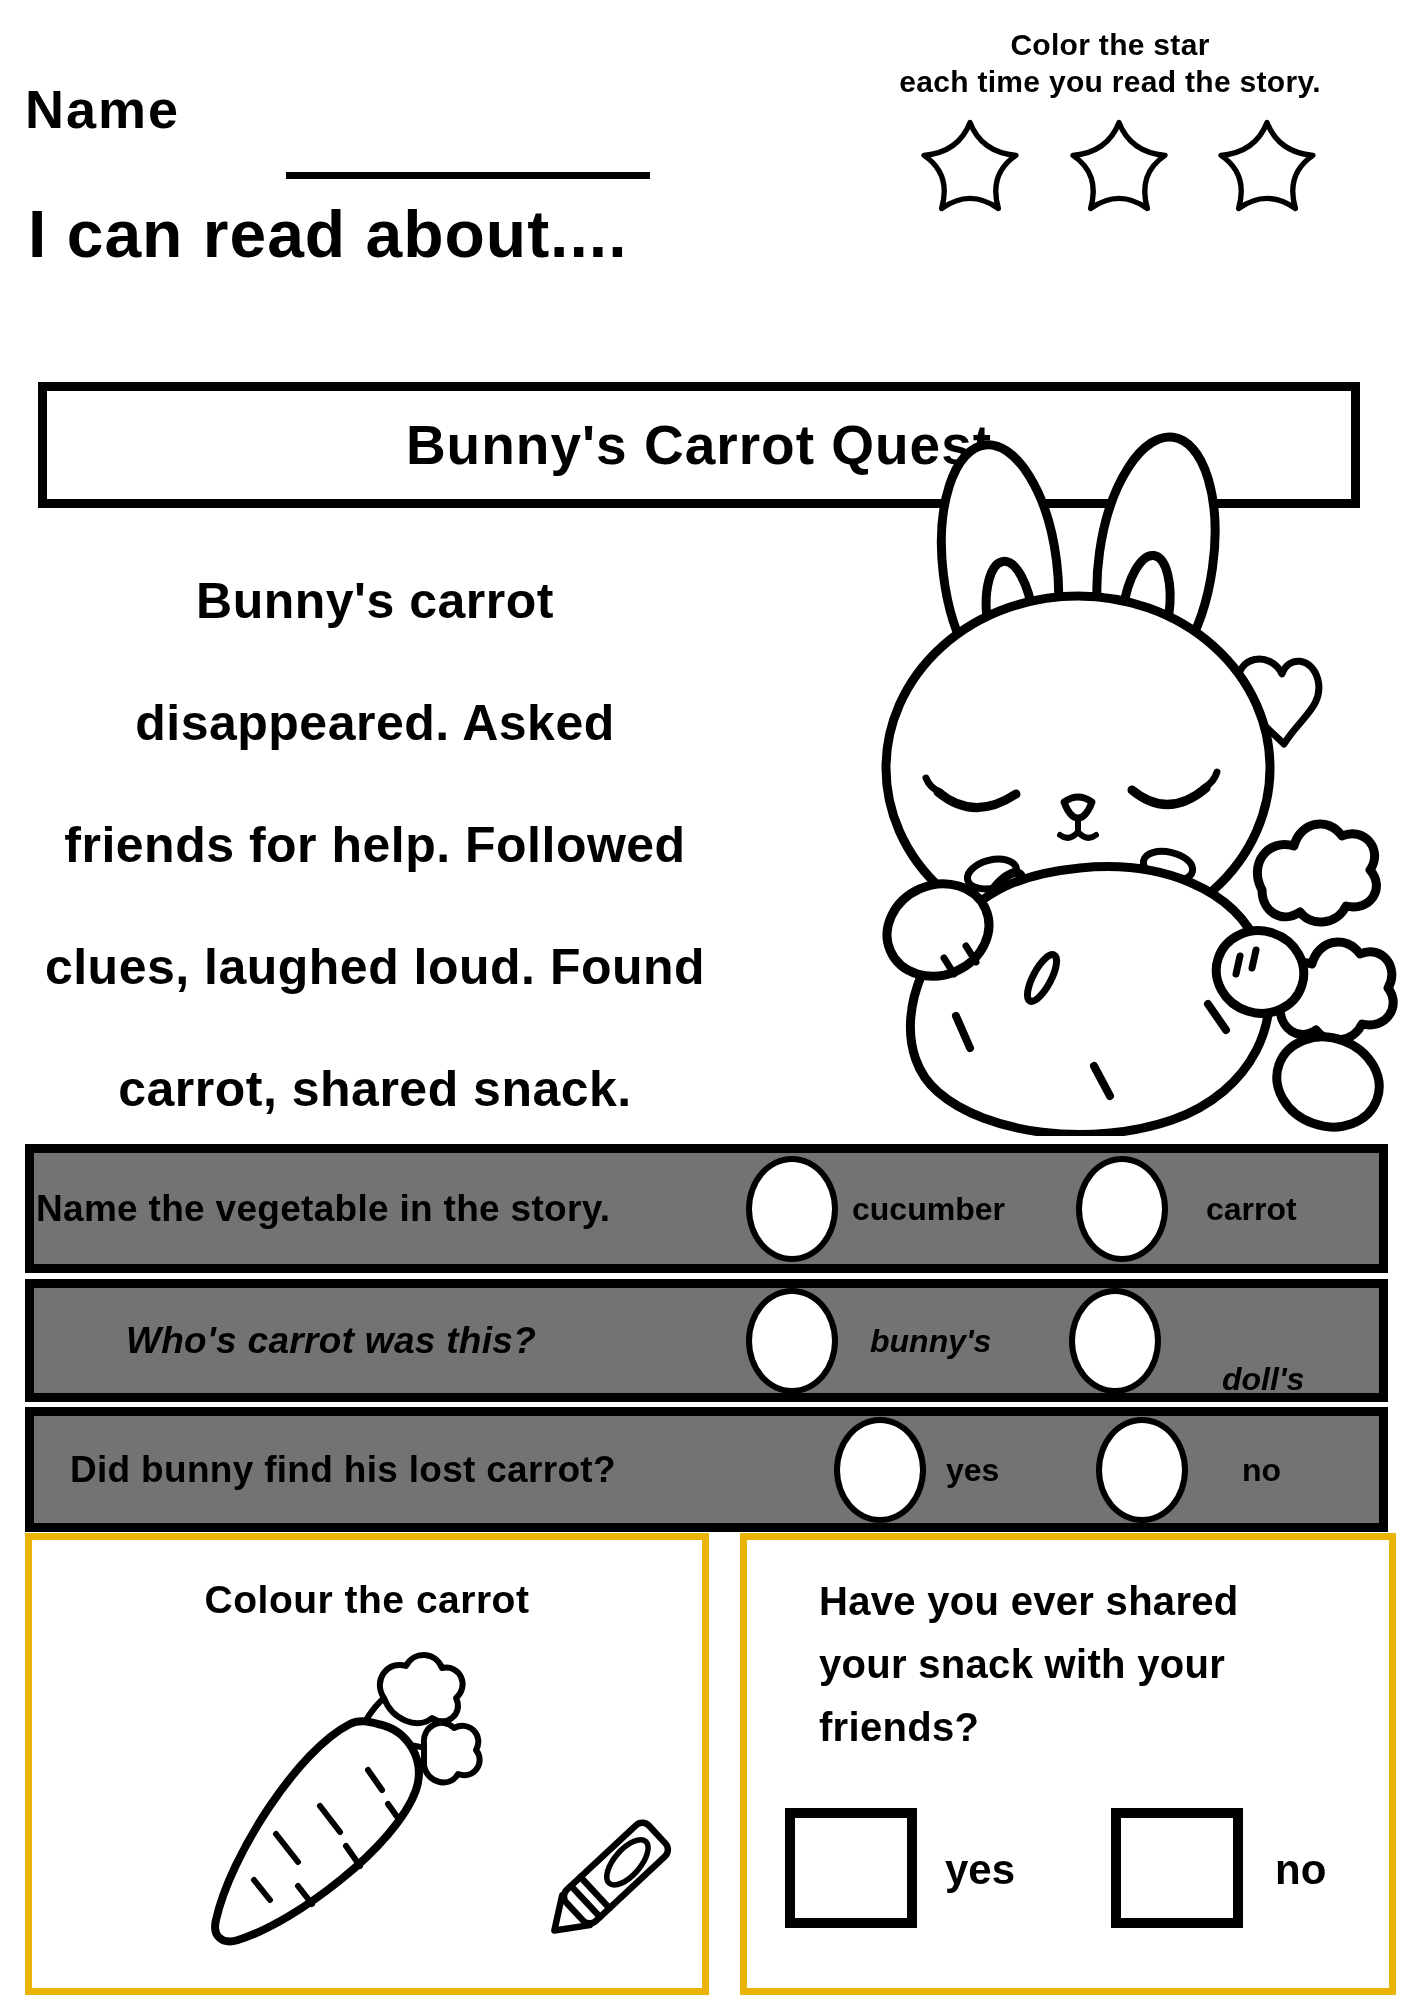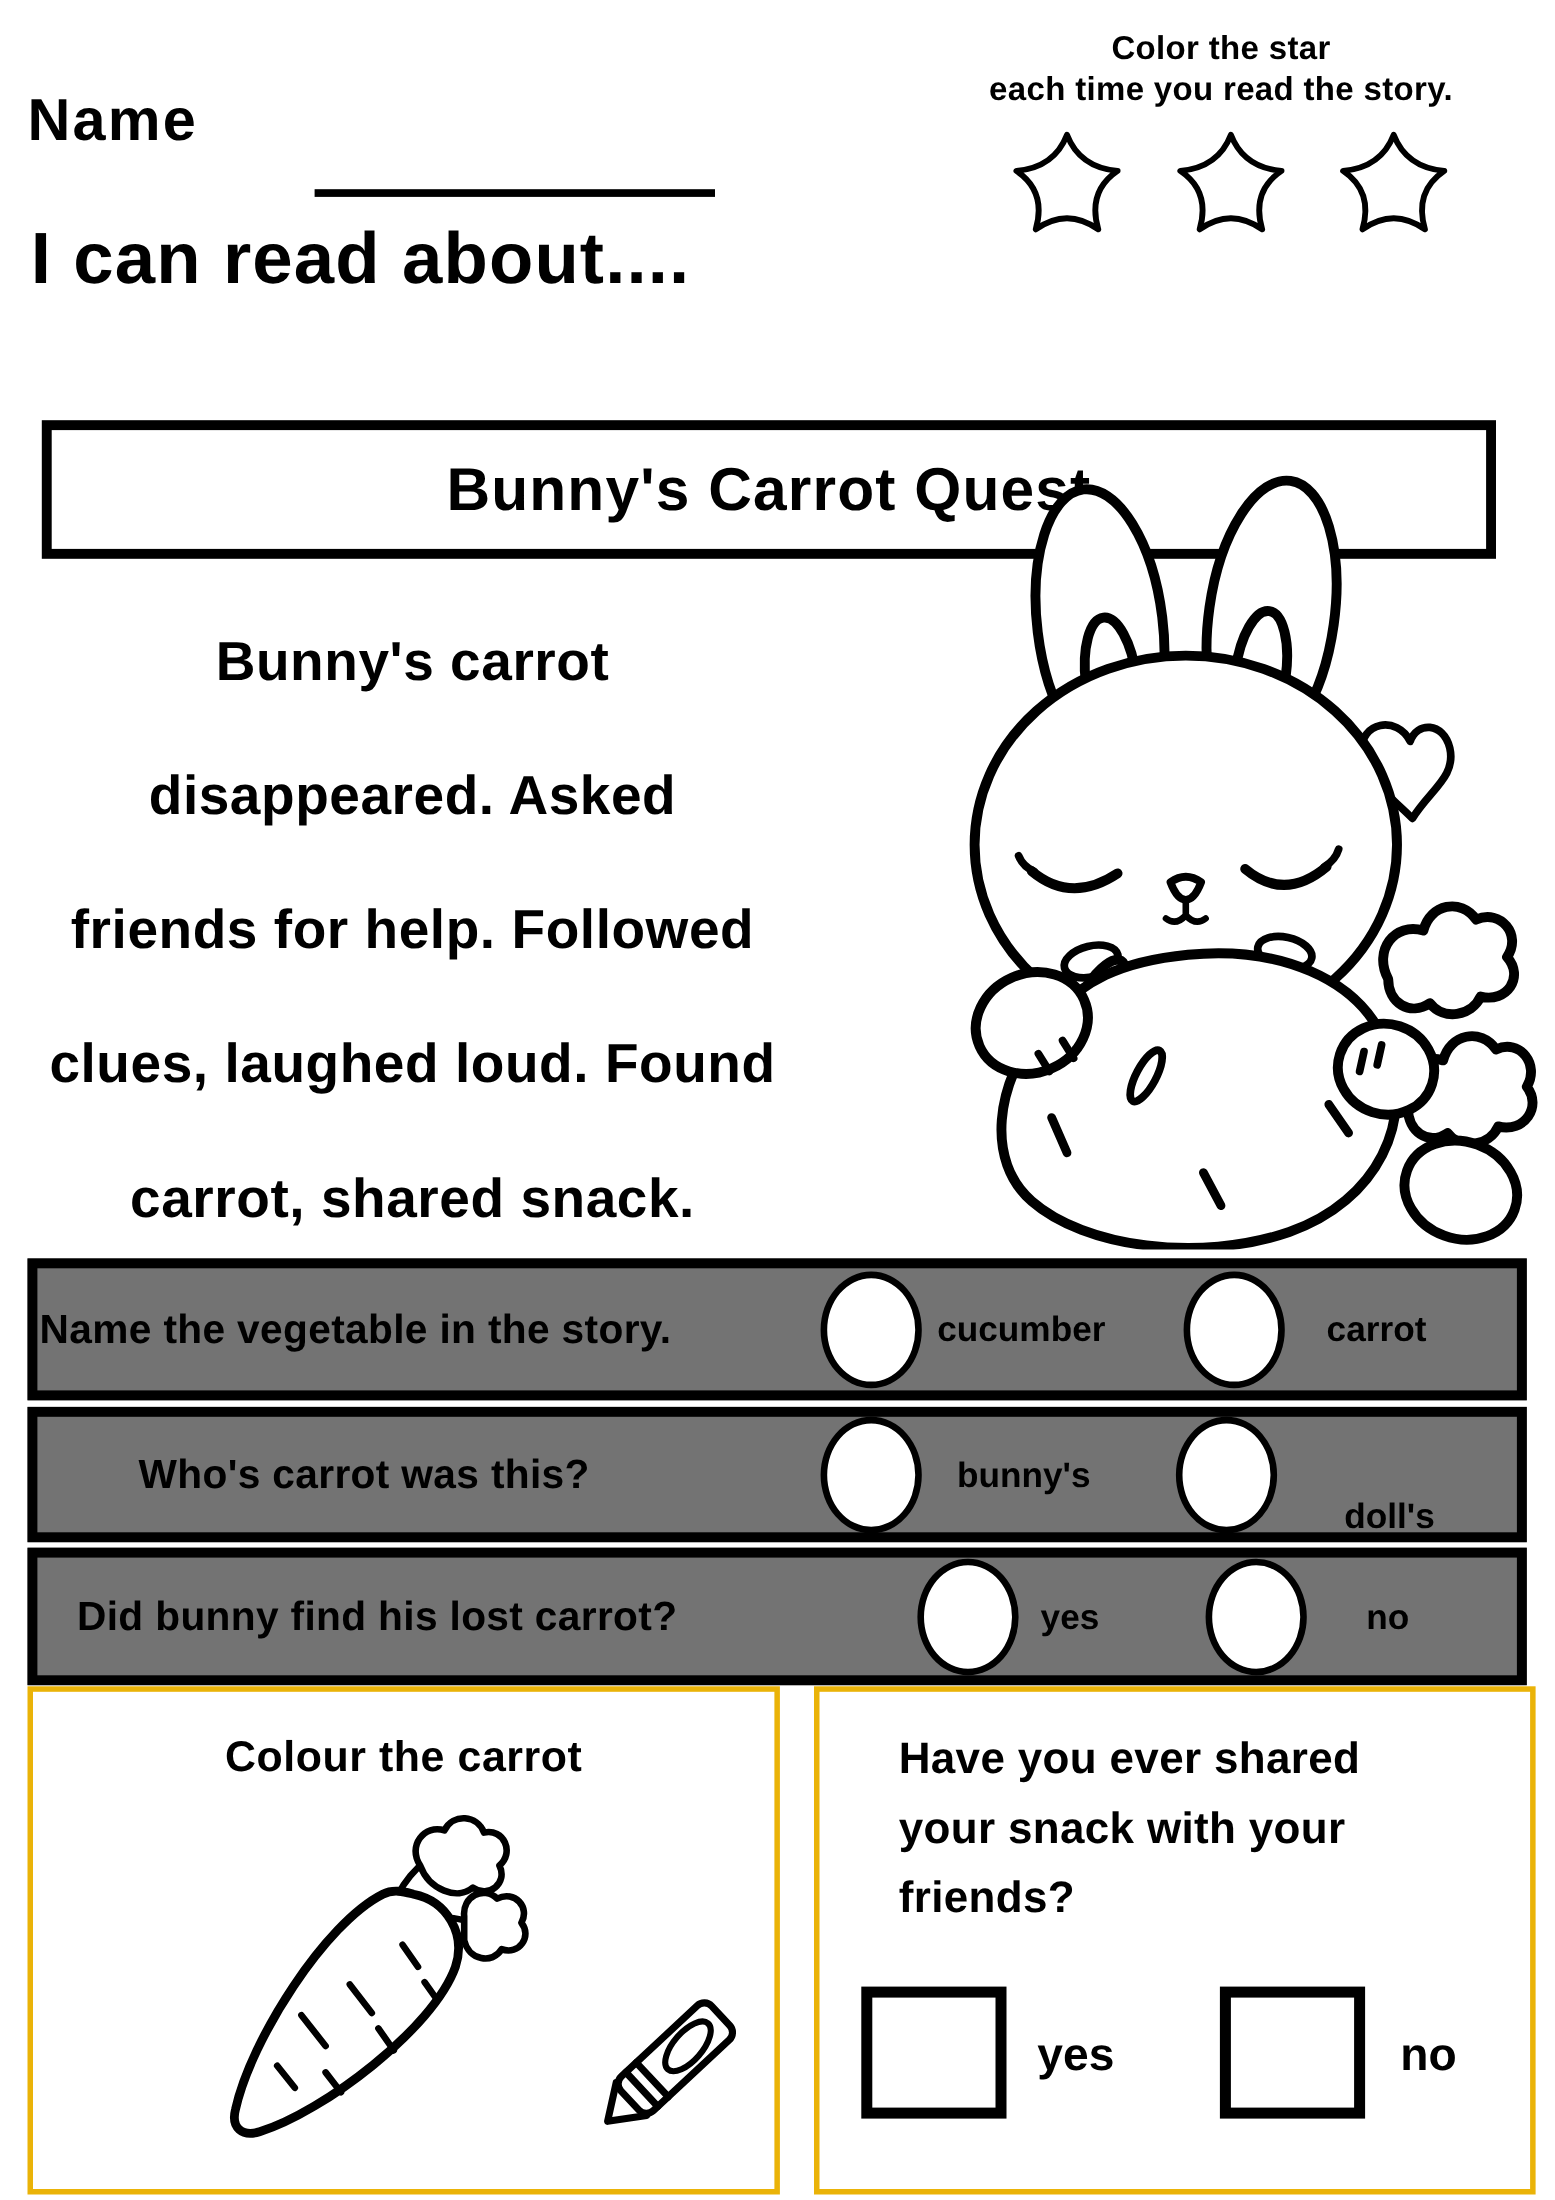--- a/index.html
+++ b/index.html
@@ -34,35 +34,35 @@
   .story .line { height:122px; line-height:122px; white-space:nowrap; }
 
   .bunny-box { left:788px; top:416px; width:616px; height:720px; }
   .bunny-box svg { width:100%; height:100%; display:block; }
 
   
   .q-row {
     left:25px; width:1363px; border:9px solid #000; box-sizing:border-box; background:#737373;
   }
   #q1 { top:1144px; height:129px; }
-  #q2 { top:1279px; height:123px; }
+  #q2 { top:1279px; height:123px;font-style:italic; }
   #q3 { top:1407px; height:125px; }
   .q-prompt { position:absolute; top:50%; transform:translateY(-50%); font-size:37px; letter-spacing:0.3px; white-space:nowrap; }
   .opt-circle {
     position:absolute; top:50%; transform:translateY(-50%);
     width:80px; height:94px; border:6px solid #000; border-radius:50%; background:#fff;
   }
   .opt-label { position:absolute; top:50%; transform:translateY(-50%); font-size:32px; white-space:nowrap; }
   #q1 .q-prompt{left:2px;}   #q1 .c1{left:712px;} #q1 .l1{left:818px;} #q1 .c2{left:1042px;} #q1 .l2{left:1172px;}
   #q2 .q-prompt{left:92px;}  #q2 .c1{left:712px;} #q2 .l1{left:836px;} #q2 .c2{left:1035px;} #q2 .l2{left:1188px;margin-top:38px;}
   #q3 .q-prompt{left:36px;}  #q3 .c1{left:800px;} #q3 .l1{left:912px;} #q3 .c2{left:1062px;} #q3 .l2{left:1208px;}
 
   
   .panel {
-    top:1533px; height:462px; border:5px solid #eab308; box-sizing:border-box; background:#fff;
+    top:1533px; height:462px; border:7px solid #eab308; box-sizing:border-box; background:#fff;
   }
   .panel-left  { left:25px;  width:684px; }
   .panel-right { left:740px; width:656px; }
   .colour-title { position:absolute; left:0; top:38px; width:100%; text-align:center; font-size:39px; letter-spacing:0.5px; }
   .carrot-box { position:absolute; left:148px; top:108px; width:310px; height:300px; }
   .carrot-box svg { width:100%; height:100%; display:block; }
   .crayon-box { position:absolute; left:484px; top:244px; width:185px; height:192px; }
   .crayon-box svg { width:100%; height:100%; display:block; }
 
   .share-q { position:absolute; left:72px; top:30px; width:560px; font-size:40px; line-height:63px; letter-spacing:0.3px; }

